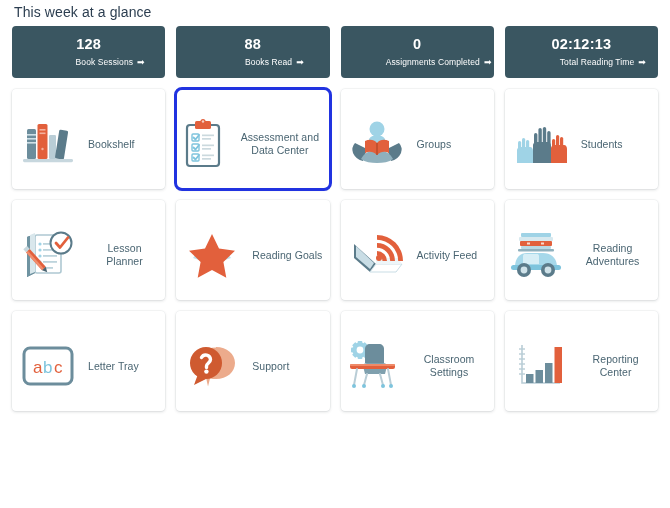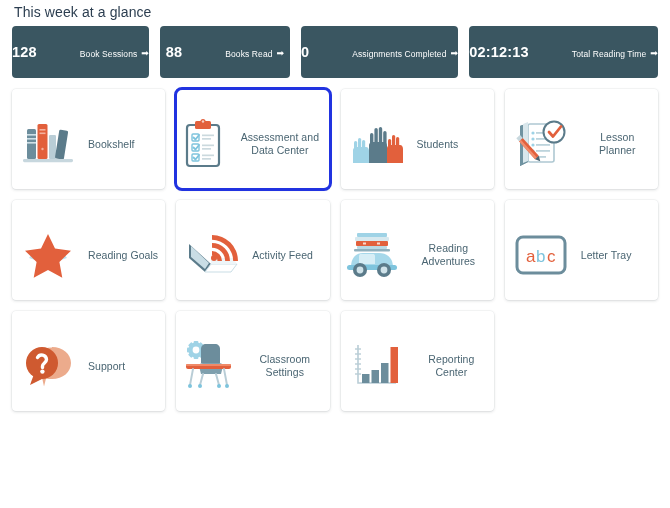--- a/index.html
+++ b/index.html
@@ -29,20 +29,21 @@
     display: flex;
     gap: 11px;
     margin-bottom: 11px;
   }
   .stat-card {
     flex: 1 1 0;
     background: #3a5661;
     border-radius: 4px;
     height: 52px;
     display: flex;
+    flex-direction: column;
     align-items: center;
     justify-content: center;
     color: #ffffff;
     cursor: pointer;
   }
   .stat-value {
     font-size: 14.5px;
     font-weight: bold;
     line-height: 17px;
     letter-spacing: .2px;
@@ -189,20 +190,35 @@
             <rect x="16" y="36" width="7" height="7" rx="1" fill="#ffffff" stroke="#7ec4dd" stroke-width="1.4"></rect>
             <path d="M17.5 39.5 l2 2 l3.5 -4.5" fill="none" stroke="#7ec4dd" stroke-width="1.8" stroke-linecap="round" stroke-linejoin="round"></path>
             <rect x="26" y="36.5" width="12" height="1.7" fill="#cbd9de"></rect>
             <rect x="26" y="40" width="9" height="1.7" fill="#cbd9de"></rect>
           </g>
         </svg>
       </div>
       <div class="tile-label">Assessment and Data Center</div>
     </div>
 
+    <div class="tile">
+      <div class="tile-icon">
+        <svg width="60" height="50" viewBox="0 0 60 50">
+          <path d="M8 24 a10 10 0 0 0 -2 10 a14 14 0 0 0 10 8 l4 -12 z" fill="#5b7b8a"></path>
+          <path d="M52 24 a10 10 0 0 1 2 10 a14 14 0 0 1 -10 8 l-4 -12 z" fill="#5b7b8a"></path>
+          <path d="M14 40 c3 -6 9 -9 16 -9 s13 3 16 9 c-4 3 -10 4 -16 4 s-12 -1 -16 -4 z" fill="#8fb0bd"></path>
+          <circle cx="30" cy="10" r="7.5" fill="#9fd3e6"></circle>
+          <path d="M22 20 c2 -3 5 -4 8 -4 s6 1 8 4 l0 12 l-16 0 z" fill="#9fd3e6"></path>
+          <path d="M18 22 c4 -2 9 -2 12 2 l0 12 c-4 -4 -8 -4 -12 -2 z" fill="#e2603c"></path>
+          <path d="M42 22 c-4 -2 -9 -2 -12 2 l0 12 c4 -4 8 -4 12 -2 z" fill="#e2603c"></path>
+          <path d="M30 24 l0 12" stroke="#b84a2a" stroke-width="1.4"></path>
+        </svg>
+      </div>
+      <div class="tile-label">Groups</div>
+    </div>
 
     <div class="tile">
       <div class="tile-icon">
         <svg width="58" height="50" viewBox="0 0 58 50">
           <g fill="#9fd3e6">
             <rect x="6" y="22" width="3.2" height="12" rx="1.6"></rect>
             <rect x="10" y="19" width="3.2" height="15" rx="1.6"></rect>
             <rect x="14" y="21" width="3.2" height="13" rx="1.6"></rect>
             <path d="M5 31 c0 -2 2 -3 4 -3 l9 0 c2 0 3 2 3 4 l0 12 l-16 0 z"></path>
           </g>

